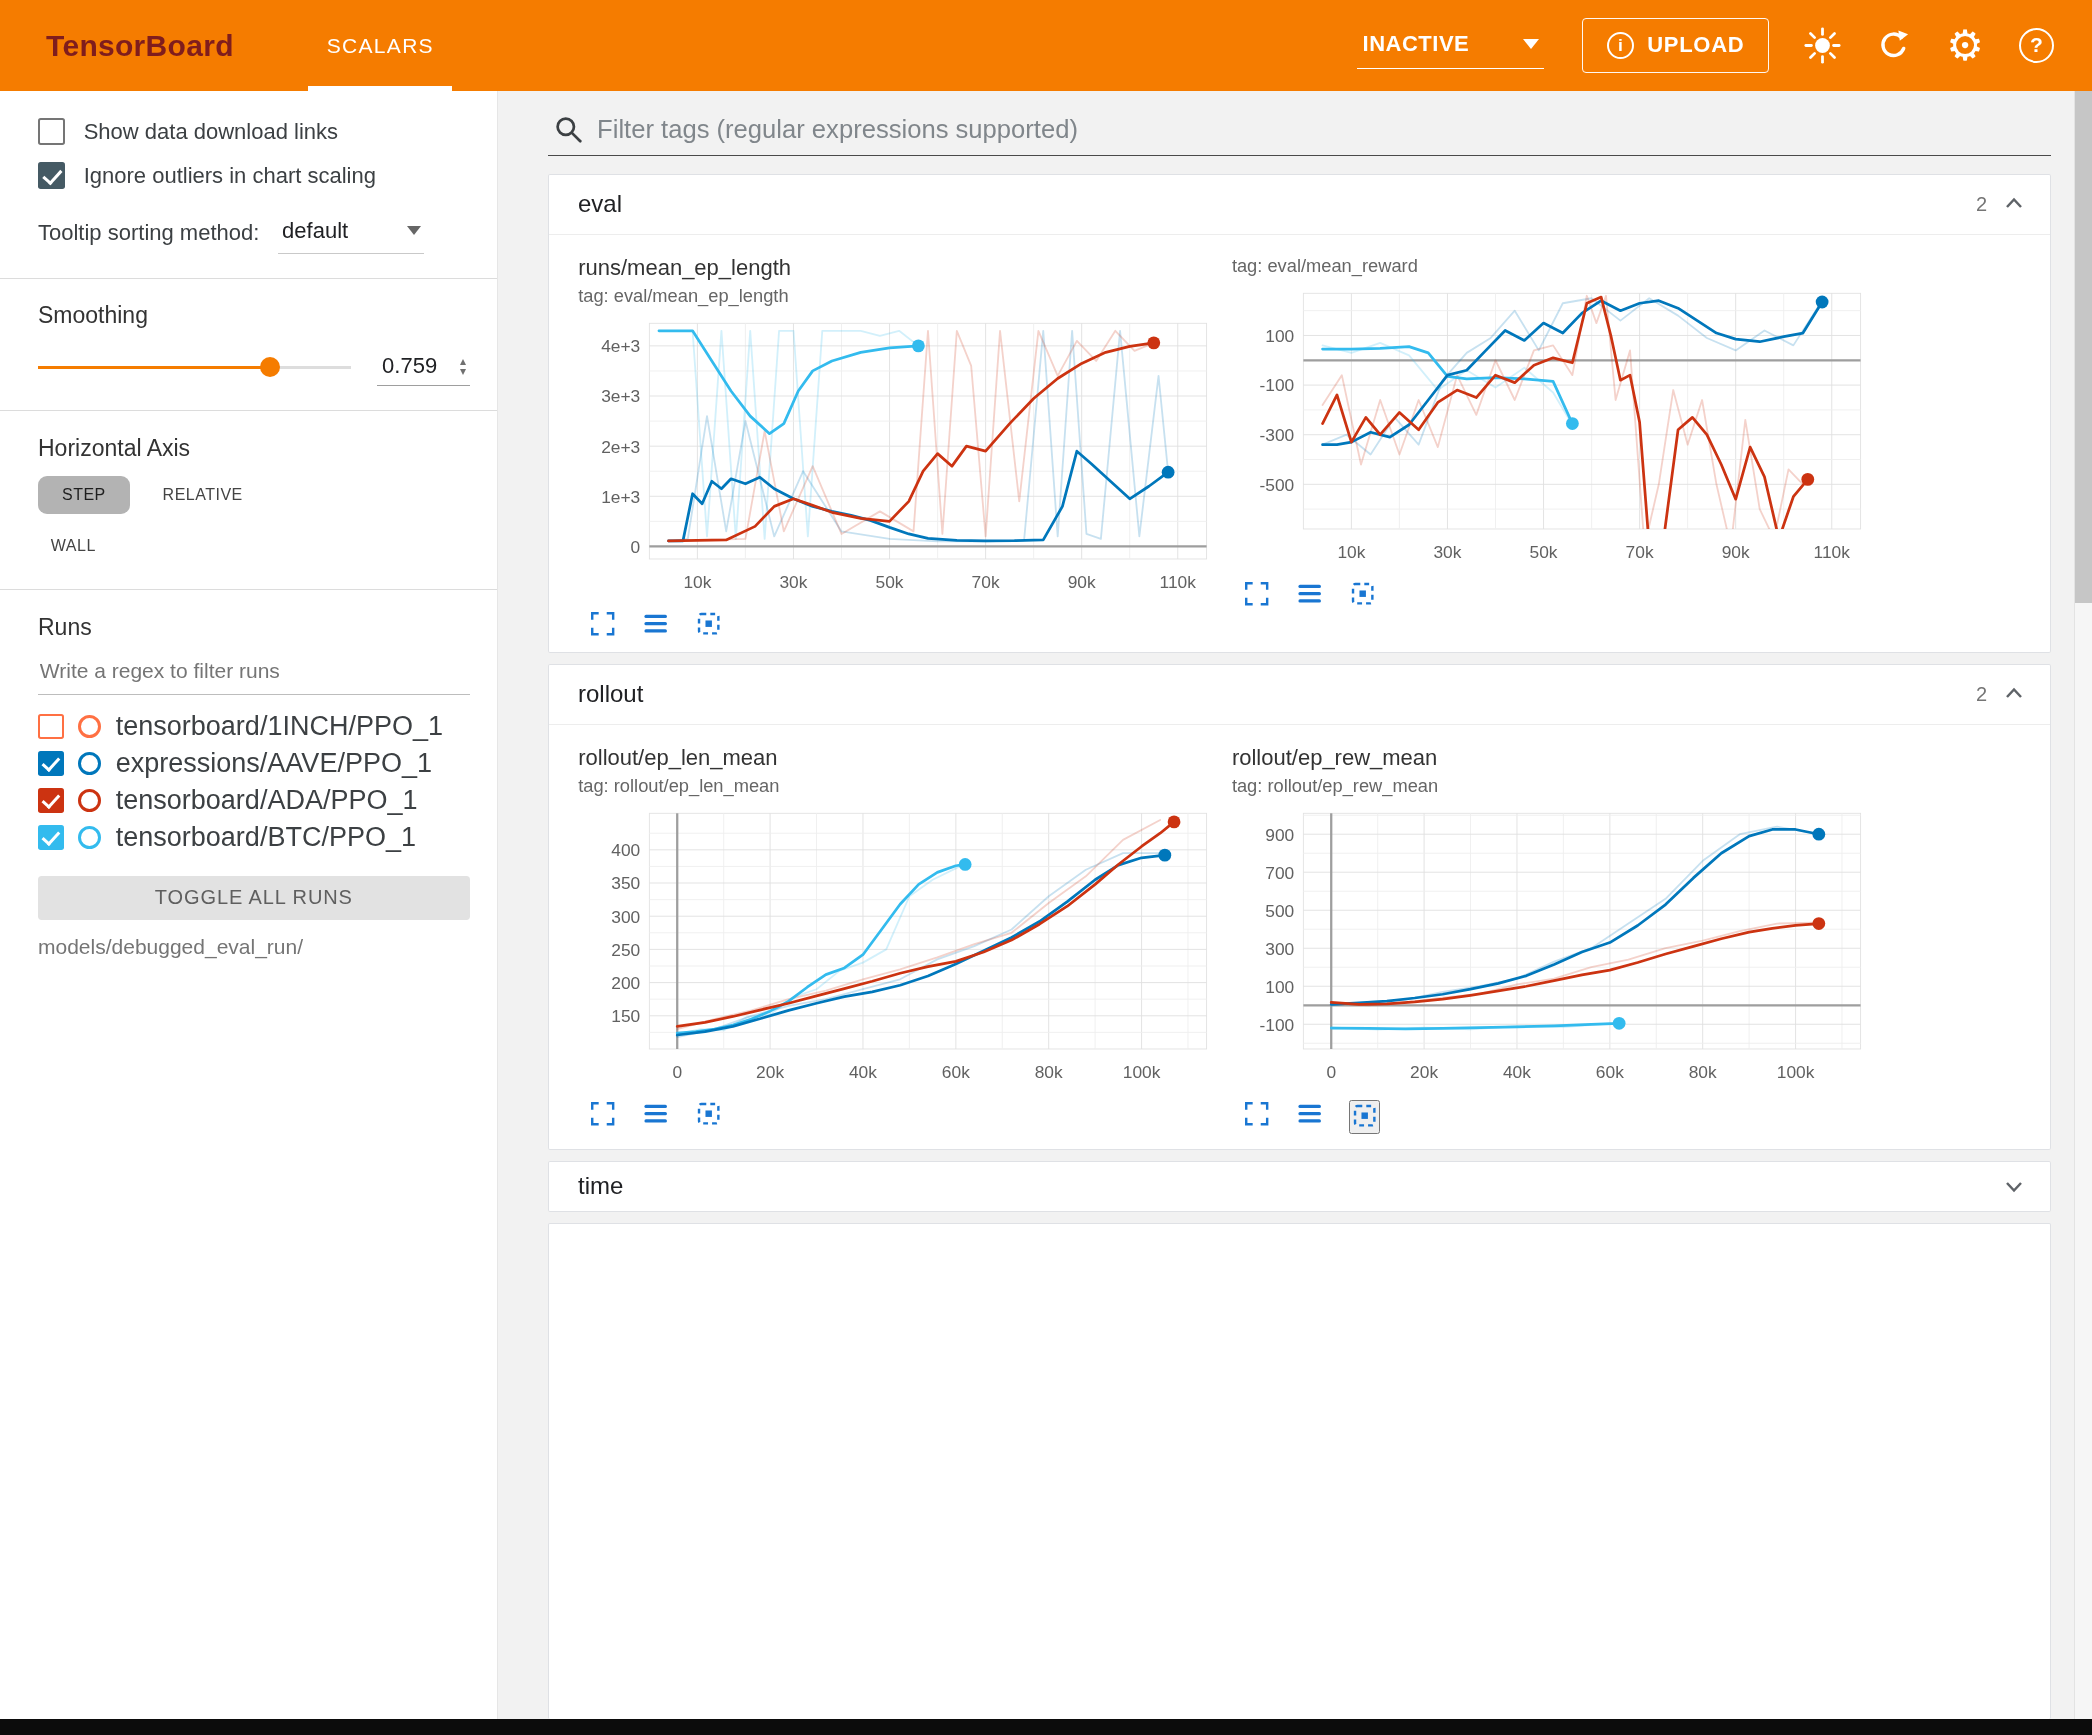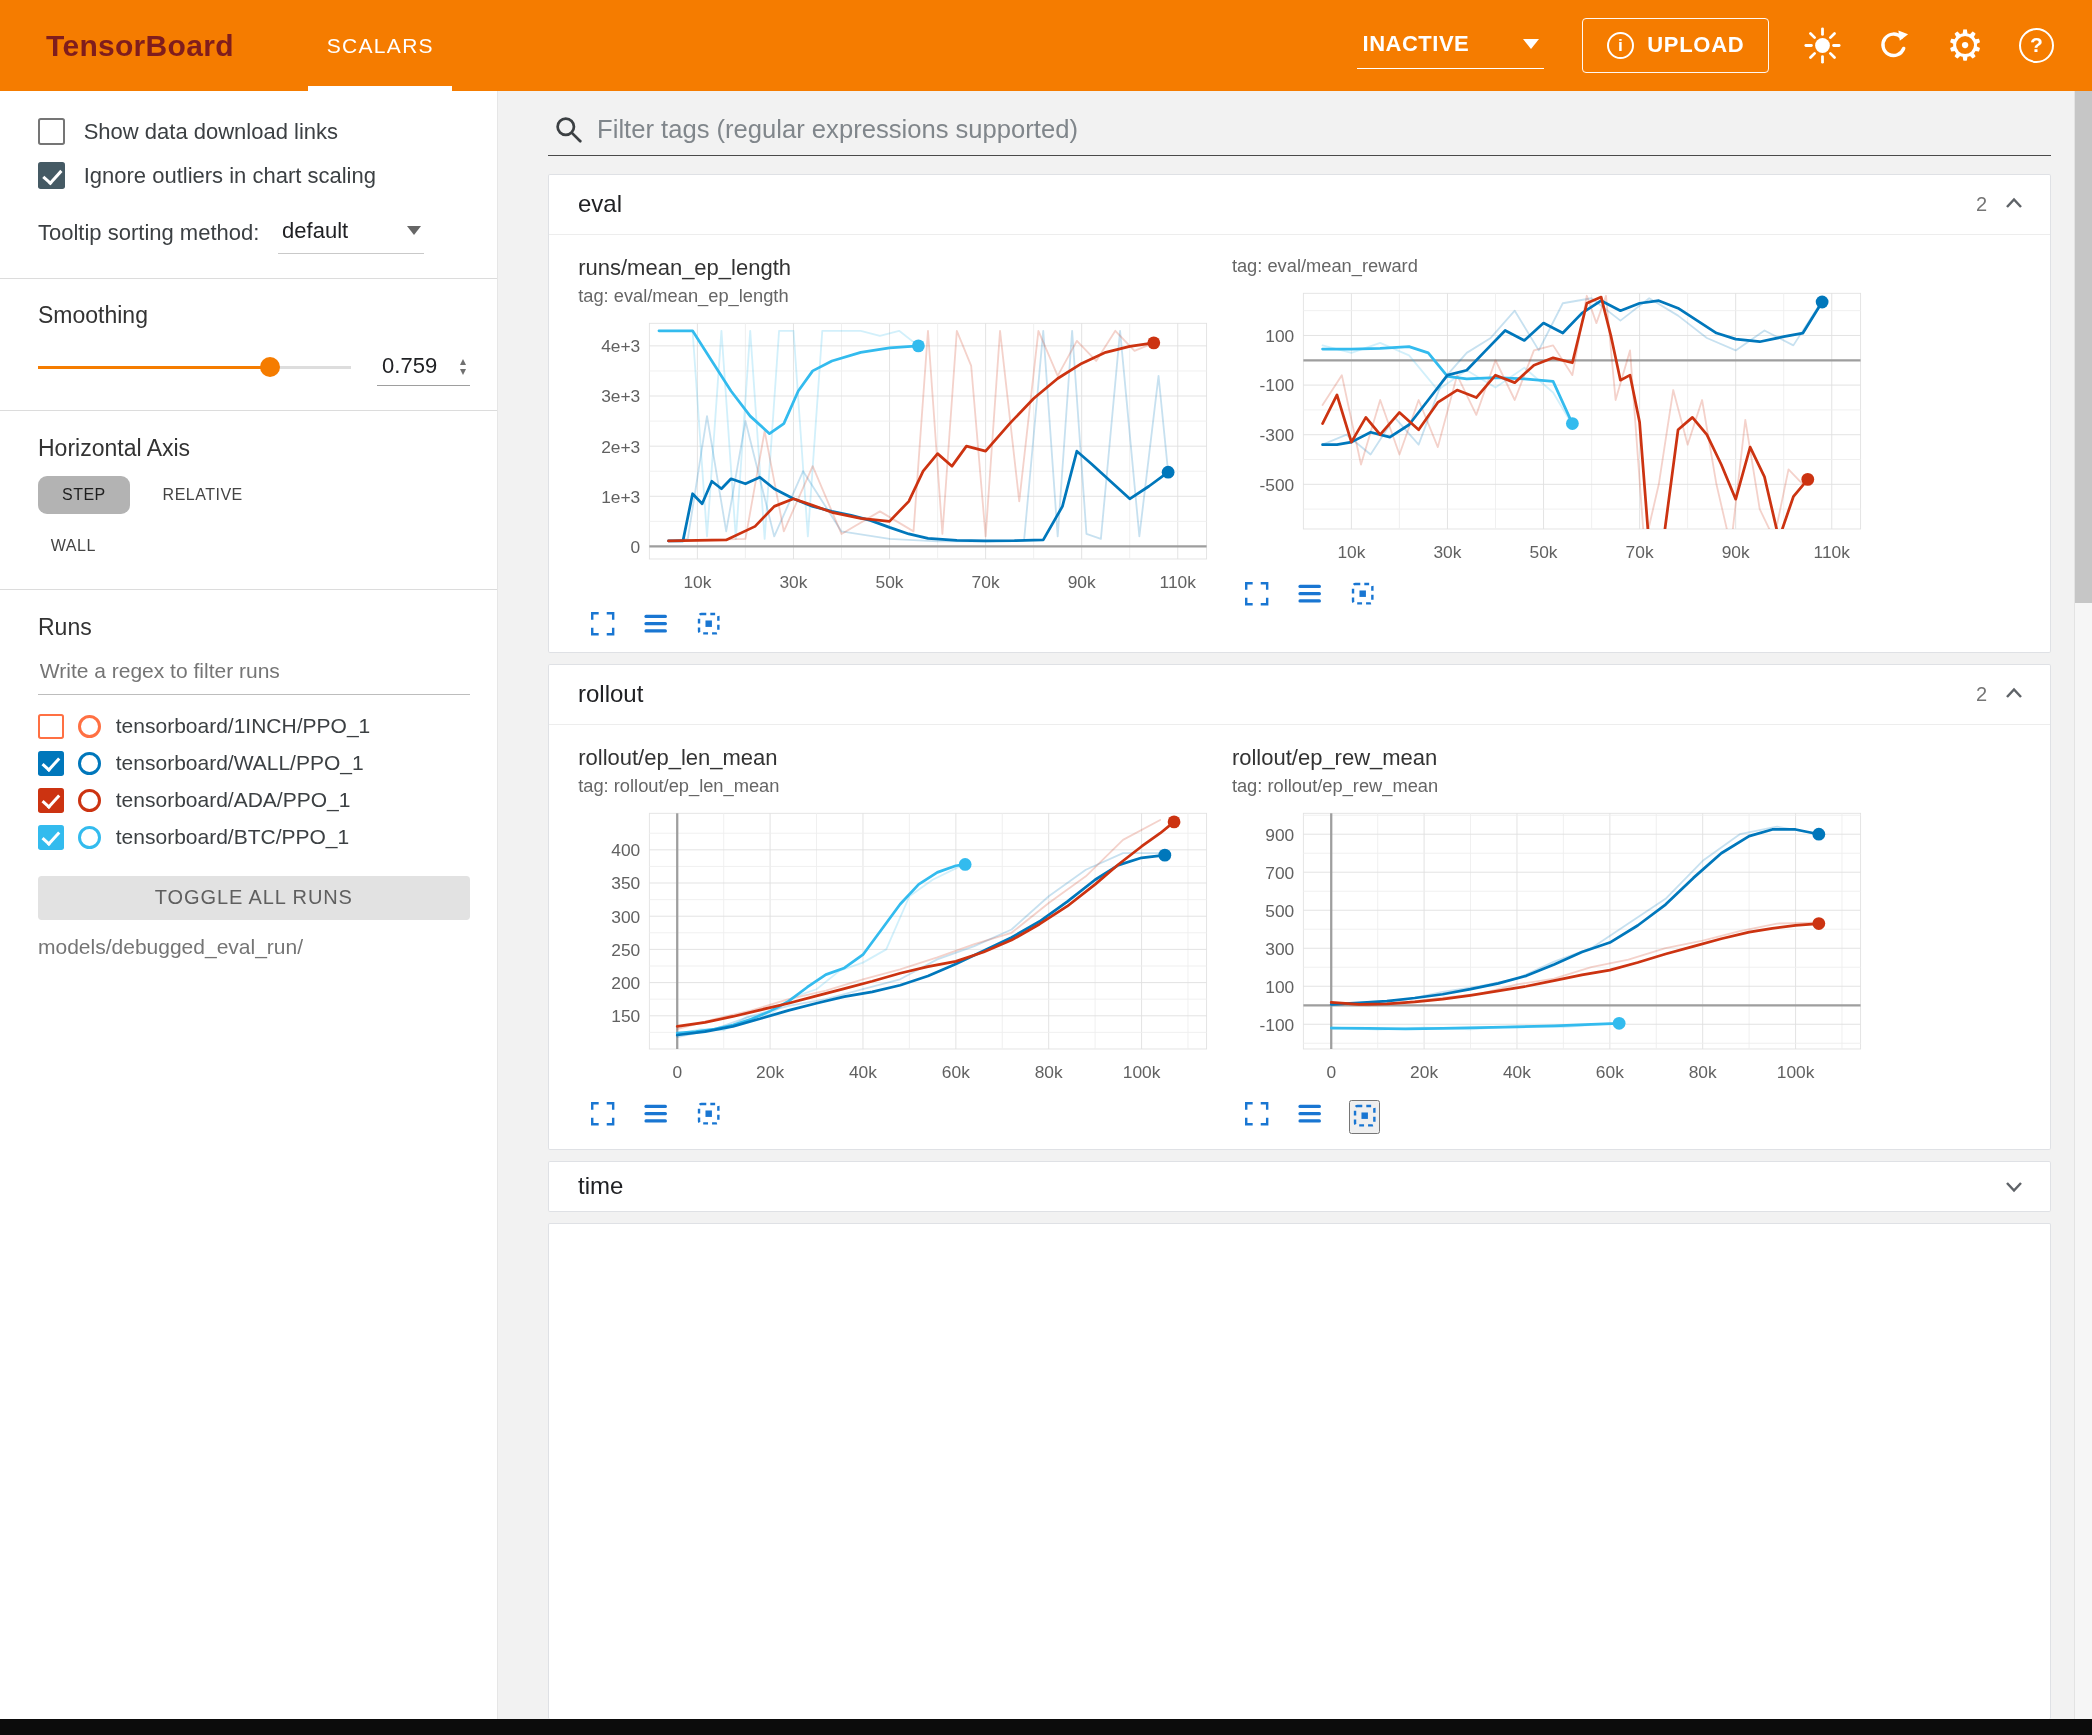--- a/index.html
+++ b/index.html
@@ -102,21 +102,21 @@
     width: 100%; border: none; border-bottom: 0.9px solid #bdbdbd; outline: none;
     font-size: 21px; padding: 12.8px 1.8px 11px 1.8px; margin-top: 5.5px; background: transparent;
     font-family: inherit; color: #333;
   }
   .runs-filter::placeholder { color: #757575; }
   .run-row { display: flex; align-items: center; gap: 14.6px; height: 37px; cursor: pointer; }
   .runs-list { margin-top: 12.8px; }
   .run-checkbox { width: 25.6px; height: 25.6px; border-width: 2.7px; }
   .run-checkbox.checked::after { left: 6.4px; top: 0.9px; width: 7.3px; height: 13.7px; }
   .run-circle { width: 23px; height: 23px; border: 3.2px solid #999; border-radius: 50%; flex: none; background: #fff; }
-  .run-label { font-size: 21px; color: #3c4043; white-space: nowrap; }
+  .run-label { font-size: 27px; color: #3c4043; white-space: nowrap; }
   .toggle-all {
     width: 100%; margin-top: 20px; height: 44px; background: #e2e2e2; border: none;
     border-radius: 3.7px; font-size: 20px; font-weight: 500; letter-spacing: 0.9px; color: #5f5f5f;
     cursor: pointer; font-family: inherit;
   }
   .runs-footer { margin-top: 14.6px; font-size: 21px; color: #757575; }
 
   
   .filter-row {
     display: flex; align-items: center; gap: 14.6px;
@@ -244,21 +244,21 @@
       <input class="runs-filter" placeholder="Write a regex to filter runs" style="">
       <div class="runs-list">
         <div class="run-row">
           <span class="cb run-checkbox" style="border-color: rgb(255, 112, 67);"></span>
           <span class="run-circle" style="border-color: rgb(255, 112, 67);"></span>
           <span class="run-label">tensorboard/1INCH/PPO_1</span>
         </div>
         <div class="run-row">
           <span class="cb run-checkbox checked" style="background: rgb(0, 119, 187); border-color: transparent;"></span>
           <span class="run-circle" style="border-color: rgb(0, 119, 187);"></span>
-          <span class="run-label">tensorboard/WALL/PPO_1</span>
+          <span class="run-label">expressions/AAVE/PPO_1</span>
         </div>
         <div class="run-row">
           <span class="cb run-checkbox checked" style="background: rgb(204, 51, 17); border-color: transparent;"></span>
           <span class="run-circle" style="border-color: rgb(204, 51, 17);"></span>
           <span class="run-label">tensorboard/ADA/PPO_1</span>
         </div>
         <div class="run-row">
           <span class="cb run-checkbox checked" style="background: rgb(51, 187, 238); border-color: transparent;"></span>
           <span class="run-circle" style="border-color: rgb(51, 187, 238);"></span>
           <span class="run-label">tensorboard/BTC/PPO_1</span>

